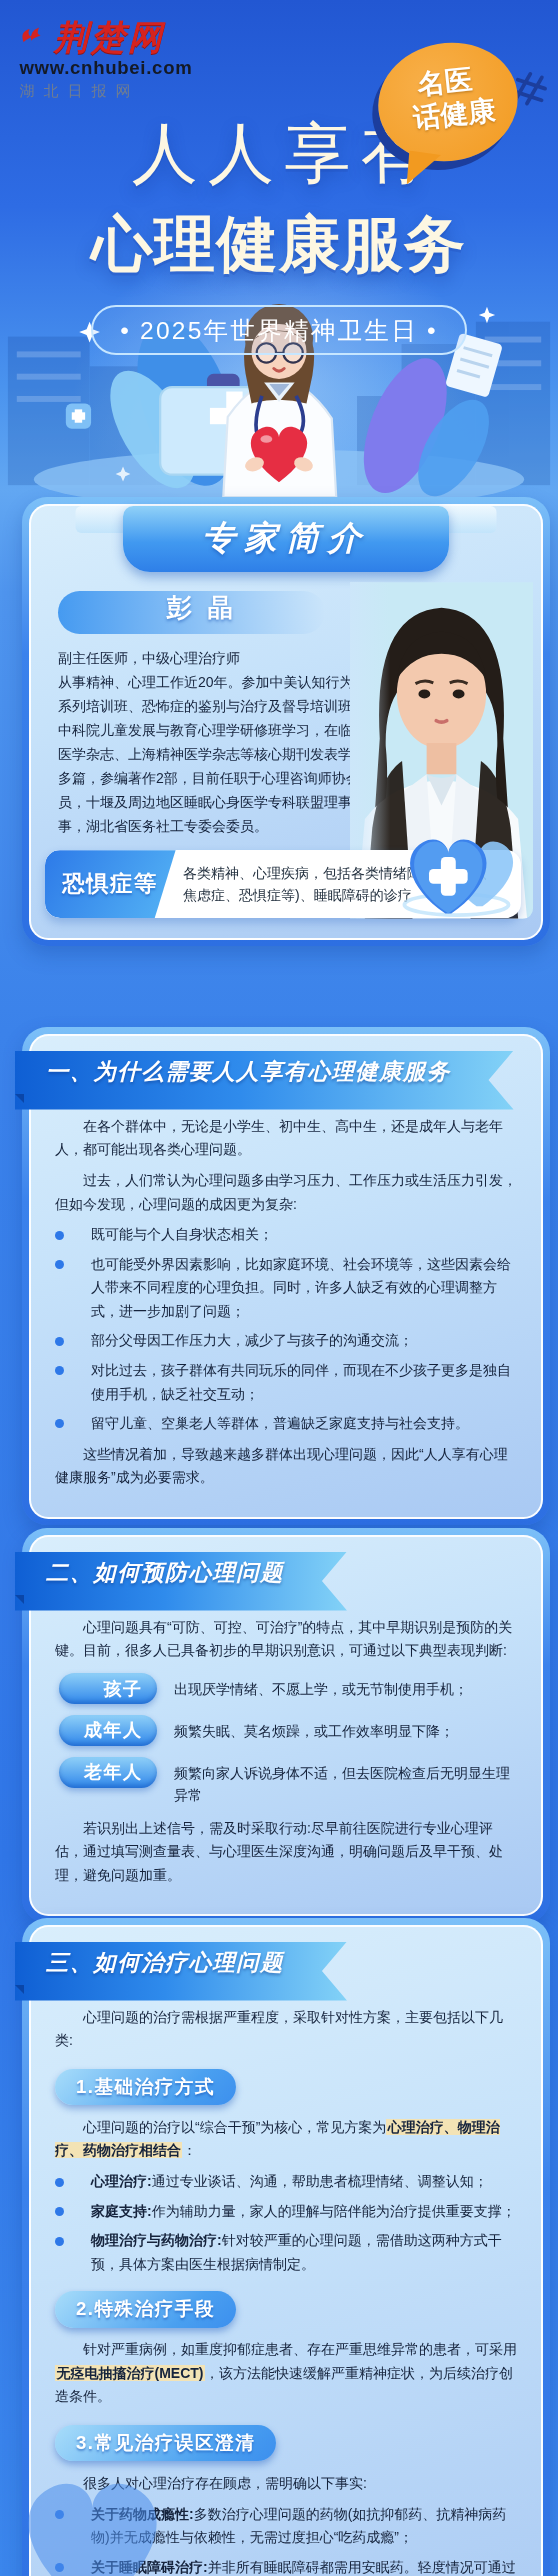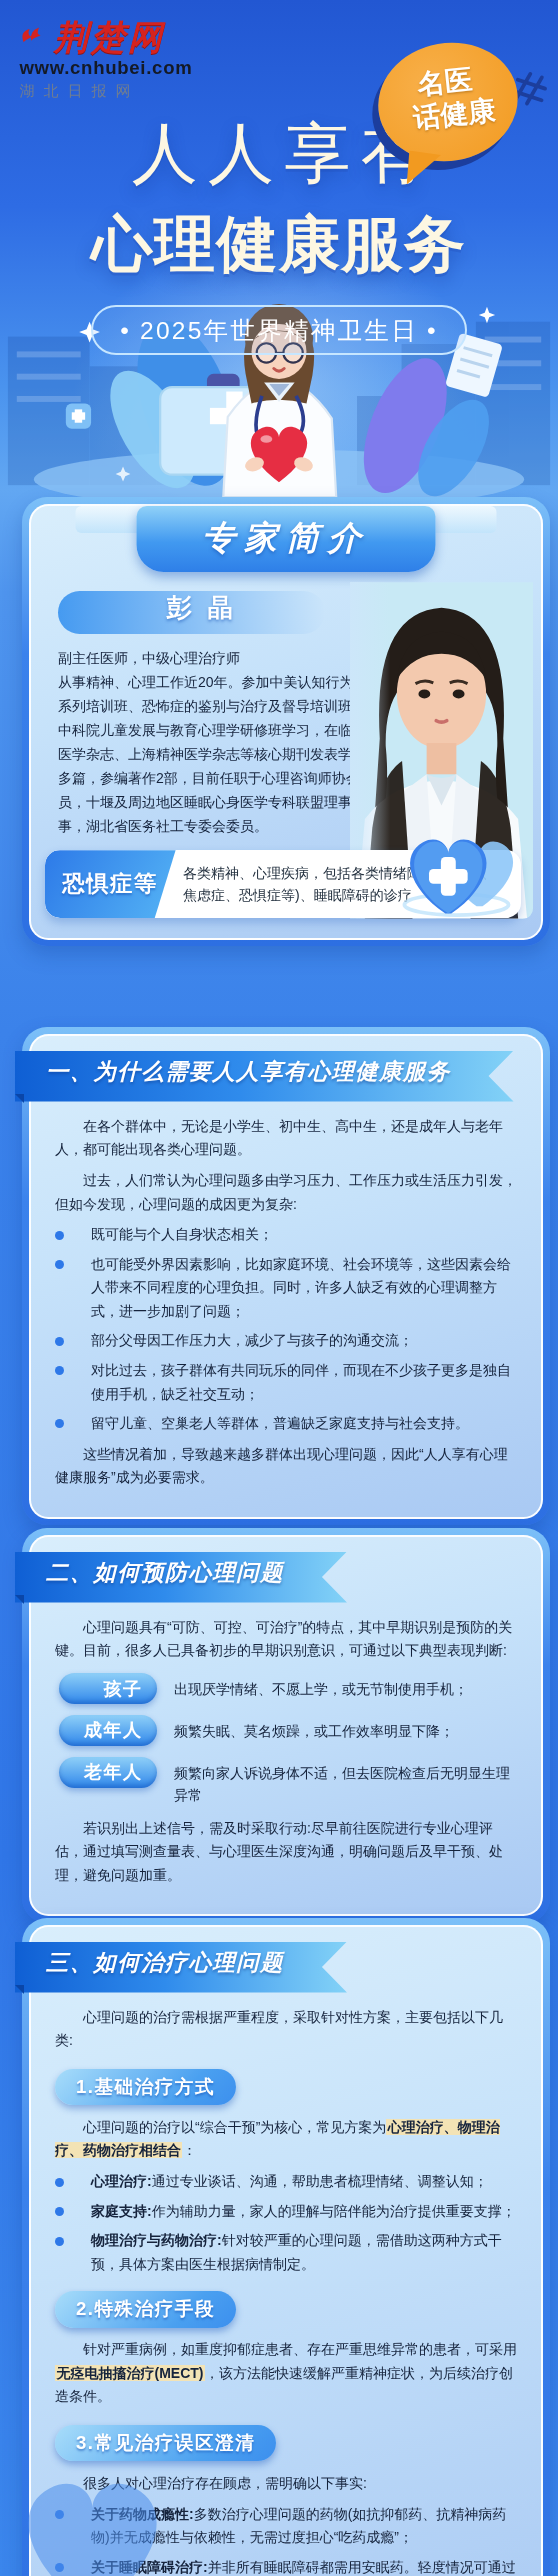--- a/index.html
+++ b/index.html
@@ -31,21 +31,21 @@
   .hero-blob{position:absolute;top:238px;left:71px;width:417px;height:298px;border-radius:50%;
     background:radial-gradient(ellipse at center,rgba(196,228,252,.5),rgba(196,228,252,0) 70%);}
   .hero-art{position:absolute;top:292px;left:0;width:558px;height:205px;}
   
   .card{position:absolute;left:22.3px;width:514px;border-radius:25px;padding:6.7px;
     background:linear-gradient(180deg,#7cc0f8 0%,#3b82ec 35%,#2d6fe2 100%);box-shadow:0 9px 19.4px rgba(16,60,150,.28);}
   .card-inner{position:relative;border:2.2px solid rgba(255,255,255,.95);border-radius:19.4px;
     background:linear-gradient(165deg,#d9eefc 0%,#c6e2fa 40%,#a9c9f3 100%);padding:16.4px 24px 19.4px;}
   
   .ribbon-wrap{position:relative;margin:-1.5px 0 12px -40px;height:52px;}
-  .ribbon{position:absolute;left:0;top:0;height:43px;display:flex;align-items:center;padding:0 63px 8px 31px;
+  .ribbon{position:absolute;left:0;top:0;height:43px;display:flex;align-items:center;padding:0 63px 16px 31px;
     background:linear-gradient(90deg,#0f5fd4 0%,#2f8bec 45%,#83d2f7 100%);
     clip-path:polygon(0 0,100% 0,calc(100% - 25px) 50%,100% 100%,0 100%);
     color:#fff;font-size:22.3px;font-weight:bold;font-style:italic;letter-spacing:1.5px;text-shadow:0 1.5px 3px rgba(10,50,130,.45);}
   .ribbon-fold{position:absolute;left:0;top:43px;width:0;height:0;border-top:9.7px solid #0a46a8;border-left:9.7px solid transparent;}
   
   .para{font-size:14px;line-height:1.68;color:#15233c;text-indent:2em;margin:7.4px 0;}
   .blt{display:flex;gap:27px;margin:6px 0;font-size:14px;line-height:1.68;color:#15233c;}
   .dot{flex:0 0 auto;width:9px;height:9px;border-radius:50%;background:#2e78e8;margin-top:7.4px;}
   .blead{font-weight:bold;}
   .hl{background:#f3e3b5;font-weight:bold;padding:0 1.5px;}
@@ -56,21 +56,21 @@
     box-shadow:0 3px 6px rgba(25,85,185,.35),inset 0 -3px 4.5px rgba(18,70,170,.35);}
   .gtext{font-size:14px;line-height:1.6;color:#15233c;padding-top:5.2px;}
   
   .spill{display:inline-block;margin:9px 0 3px;padding:5.2px 21px;border-radius:19.4px;
     background:linear-gradient(135deg,#a8ddfa 0%,#4aa0f0 70%,#3c8fee 100%);color:#fff;font-size:18.6px;font-weight:bold;
     letter-spacing:1.5px;box-shadow:0 3.7px 7.4px rgba(25,85,185,.4);text-shadow:0 1.5px 2.2px rgba(20,80,180,.55);}
   
   .expert-banner-wrap{position:relative;height:70px;margin-top:-16.4px;}
   .banner-wings{position:absolute;top:0;left:50%;transform:translateX(-50%);width:421px;height:27px;
     background:linear-gradient(180deg,#eef8fe,#c2e4fb);border-radius:6px;}
-  .expert-banner{position:absolute;top:0;left:50%;transform:translateX(-50%);width:299px;height:66px;
+  .expert-banner{position:absolute;top:0;left:50%;transform:translateX(-50%);width:326px;height:66px;
     display:flex;align-items:center;justify-content:center;color:#fff;font-size:33px;font-weight:bold;font-style:italic;
     letter-spacing:9px;background:linear-gradient(180deg,#90d1f8 0%,#4199f0 55%,#2e7fe8 100%);
     border-radius:10.4px 10.4px 27px 27px;box-shadow:0 5.2px 10.4px rgba(25,85,185,.4);text-shadow:0 2.2px 3.7px rgba(15,70,170,.5);}
   .name-row{display:flex;align-items:center;gap:18px;margin:15px 0 0 3px;width:246px;height:43px;border-radius:21.6px;
     padding-left:21px;background:linear-gradient(90deg,rgba(62,150,240,.95),rgba(120,190,246,0));flex-direction:column;}
   .expert-name{color:#fff;font-size:25px;font-weight:bold;letter-spacing:4.5px;text-shadow:0 1.5px 3px rgba(20,80,180,.5);}
   .expert-bio{margin:12px 0 0 3px;width:337px;font-size:14px;line-height:1.72;color:#15233c;}
   .expert-bio p{margin:0;}
   .expert-photo{position:absolute;top:76px;right:8.2px;width:183px;height:337px;border-radius:0 0 10.4px 0;overflow:hidden;}
   .photo-fade{position:absolute;inset:0;background:linear-gradient(90deg,rgba(205,230,250,.9) 0%,rgba(205,230,250,0) 22%);}

